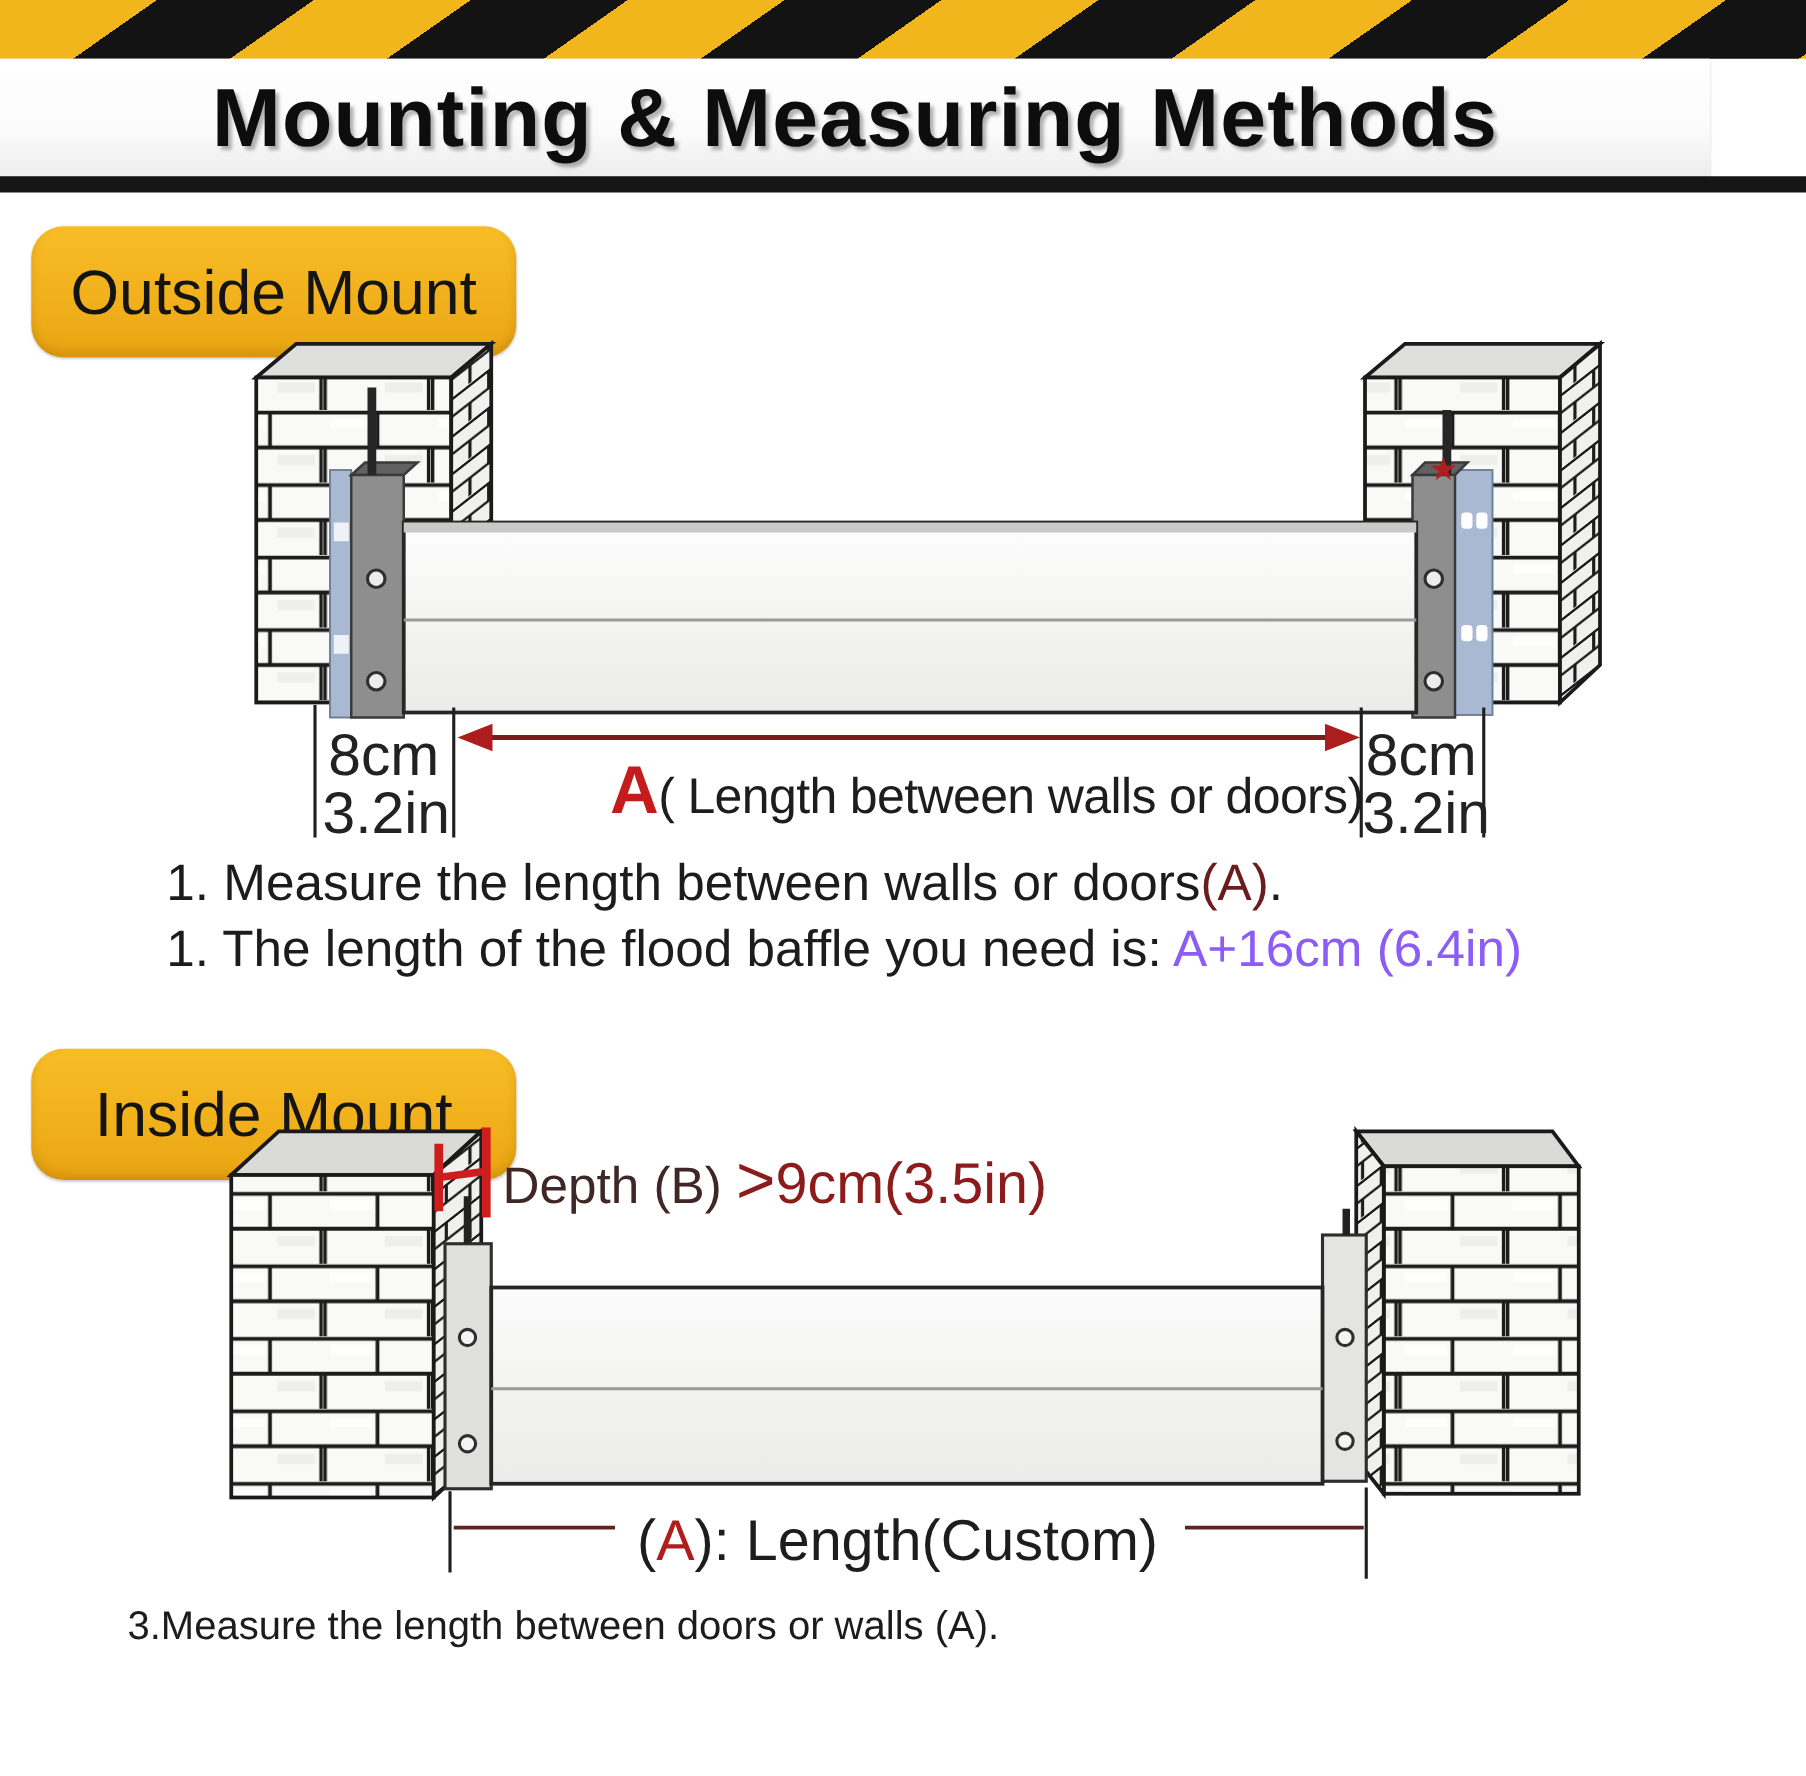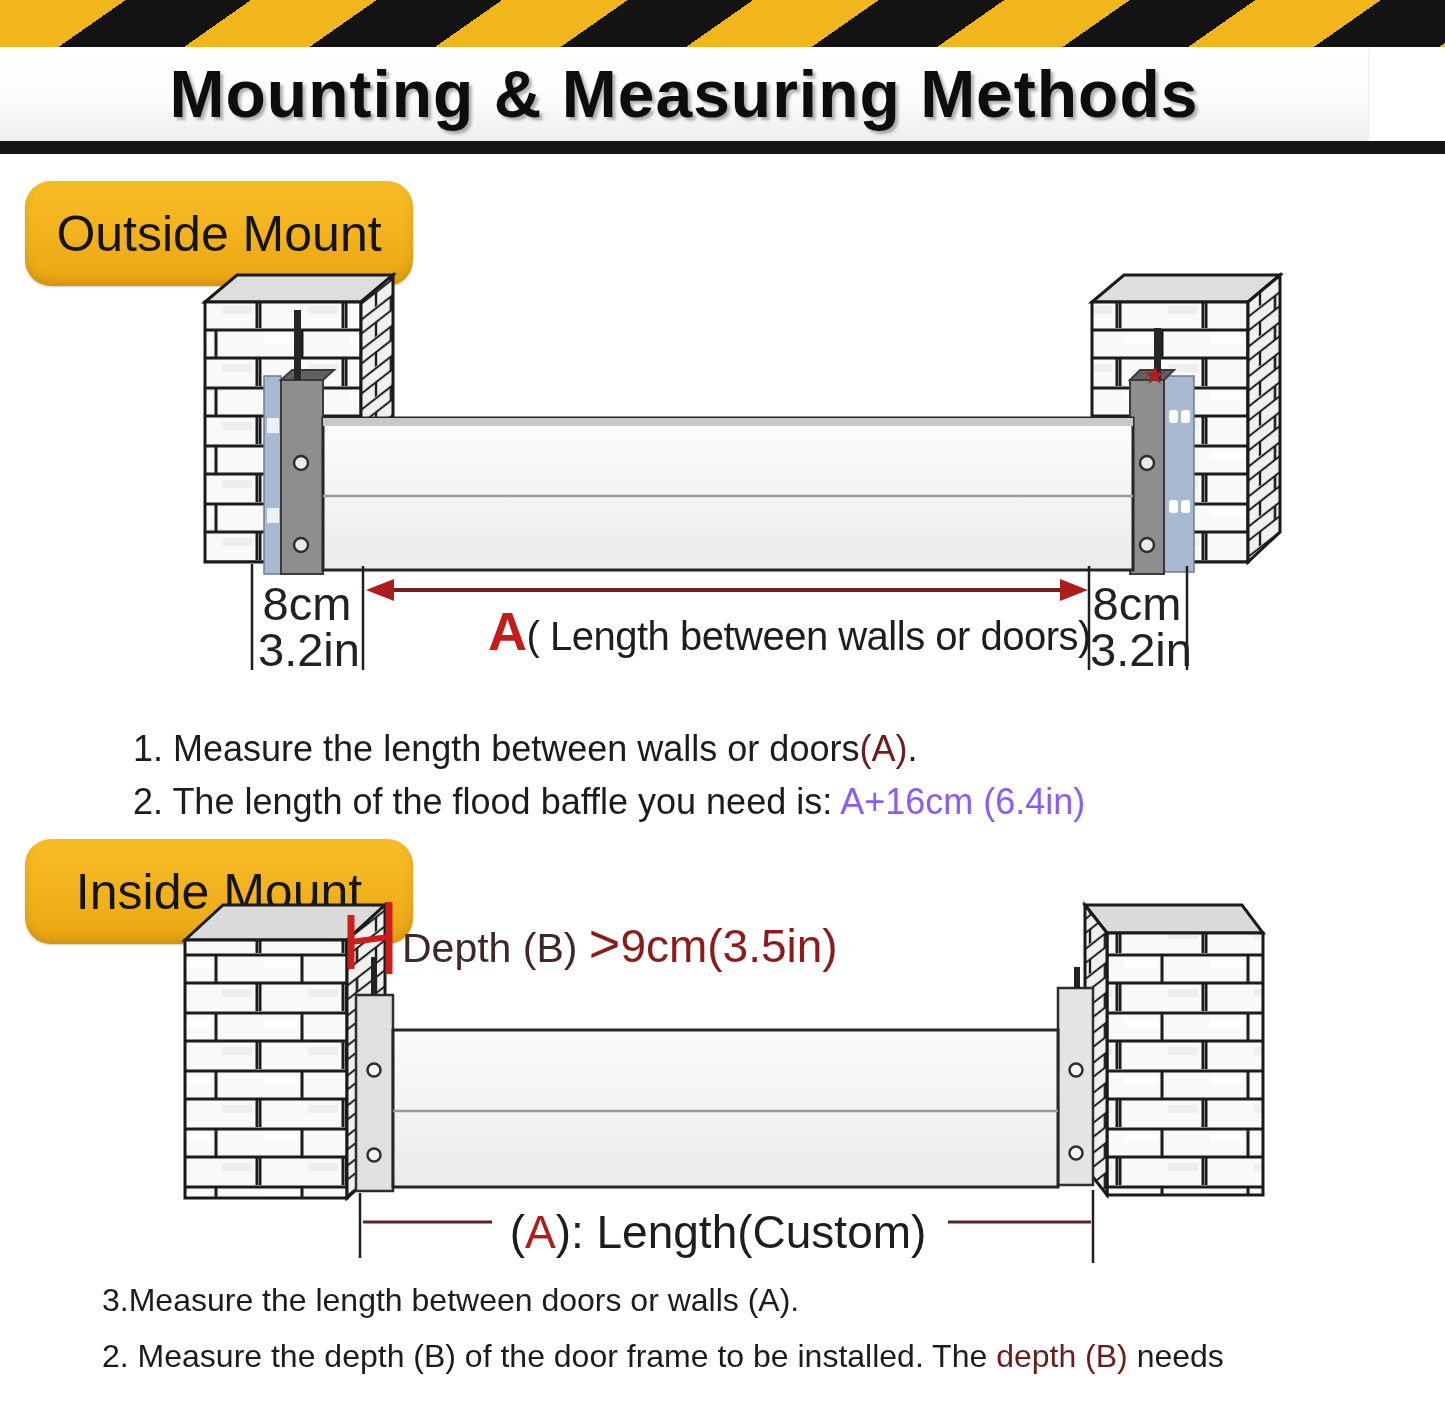--- a/index.html
+++ b/index.html
@@ -25,21 +25,21 @@
         font-size:50px;color:#141414;}
   .pill.outside{top:181px;}
   .pill.inside{top:804px;margin-top:35px;}
 
   
   .diag1{position:absolute;top:270px;left:0;}
   .diag2{position:absolute;top:895px;left:0;}
   svg text{font-family:"Liberation Sans", sans-serif;}
 
   
-  .steps-top{position:absolute;left:133px;top:730px;font-size:36px;line-height:38px;color:#1c1c1c;}
+  .steps-top{position:absolute;left:133px;top:687px;font-size:41px;line-height:38px;color:#1c1c1c;}
   .steps-top .line{margin-bottom:15px;white-space:nowrap;}
   .steps-bottom{position:absolute;left:62px;top:1281px;width:1365px;font-size:32px;line-height:38px;color:#1c1c1c;}
   .steps-bottom .line{white-space:nowrap;}
   .steps-bottom .l1{margin-left:40px;margin-bottom:18px;}
   .steps-bottom .l2a{margin-left:40px;}
   .steps-bottom .l2b{margin-left:0;}
   .hl-dark{color:#6b1d1d;}
   .hl-red{color:#8b5cf6;}
 </style>
 </head>
@@ -129,21 +129,21 @@
       <text x="1141" y="396" font-size="47" fill="#222222" text-anchor="middle">3.2in</text>
       <line x1="374" y1="320" x2="1080" y2="320" stroke="#7c1b1b" stroke-width="4"></line>
       <polygon points="366,320 394,309 394,331" fill="#ad1d1d"></polygon>
       <polygon points="1088,320 1060,309 1060,331" fill="#ad1d1d"></polygon>
       <text x="488" y="380" font-size="40" fill="#1d1d1d" letter-spacing="-0.5"><tspan font-size="54" font-weight="bold" fill="#c41c1c">A</tspan><tspan>( Length between walls or doors)</tspan></text>
     </g>
   </svg>
 
   <div class="steps-top">
     <div class="line"><span>1. Measure the length between walls or doors</span><span class="hl-dark">(A)</span><span>.</span></div>
-    <div class="line"><span>2. The length of the flood baffle you need is: </span><span class="hl-red">A+16cm (6.4in)</span><span></span></div>
+    <div class="line"><span>1. The length of the flood baffle you need is: </span><span class="hl-red">A+16cm (6.4in)</span><span></span></div>
   </div>
 
   <div class="pill inside">
     <span>Inside Mount</span>
   </div>
 
   <svg class="diag2" width="1445" height="405" viewBox="0 0 1445 405">
     <defs>
       <pattern id="bk2" patternUnits="userSpaceOnUse" width="86" height="58">
         <rect width="86" height="58" fill="#f9f9f7"></rect>
@@ -203,16 +203,15 @@
       <line x1="360" y1="298" x2="360" y2="363" stroke="#1f1f1f" stroke-width="2.5"></line>
       <line x1="1093" y1="295" x2="1093" y2="368" stroke="#1f1f1f" stroke-width="2.5"></line>
       <line x1="363" y1="327" x2="492" y2="327" stroke="#5e2323" stroke-width="3"></line>
       <line x1="948" y1="327" x2="1091" y2="327" stroke="#5e2323" stroke-width="3"></line>
       <text x="718" y="353" font-size="46" fill="#1d1d1d" text-anchor="middle"><tspan>(</tspan><tspan fill="#b01d1d">A</tspan><tspan>): Length(Custom)</tspan></text>
     </g>
   </svg>
 
   <div class="steps-bottom">
     <div class="line l1">3.Measure the length between doors or walls (A).</div>
-    <div class="line l2a"><span>2. Measure the depth (B) of the door frame to be installed. The </span><span class="hl-dark">depth (B)</span><span> needs</span></div>
   </div>
 
 </div>
 
 </body></html>

